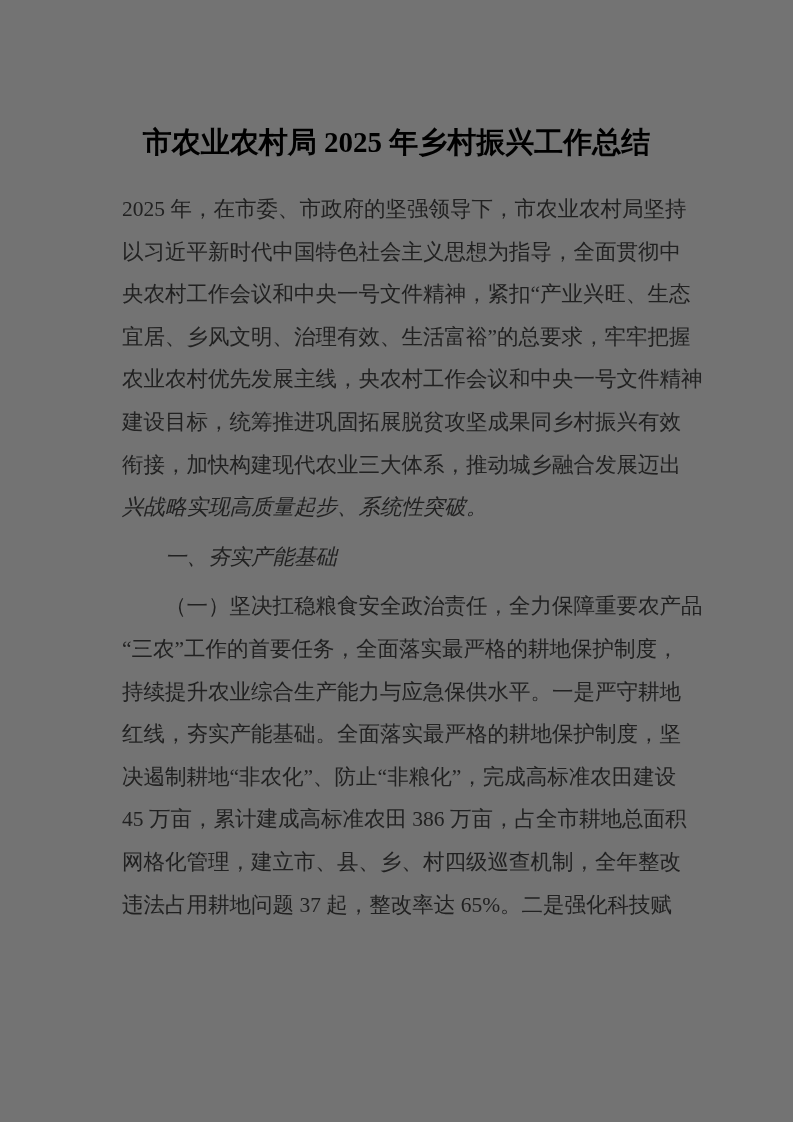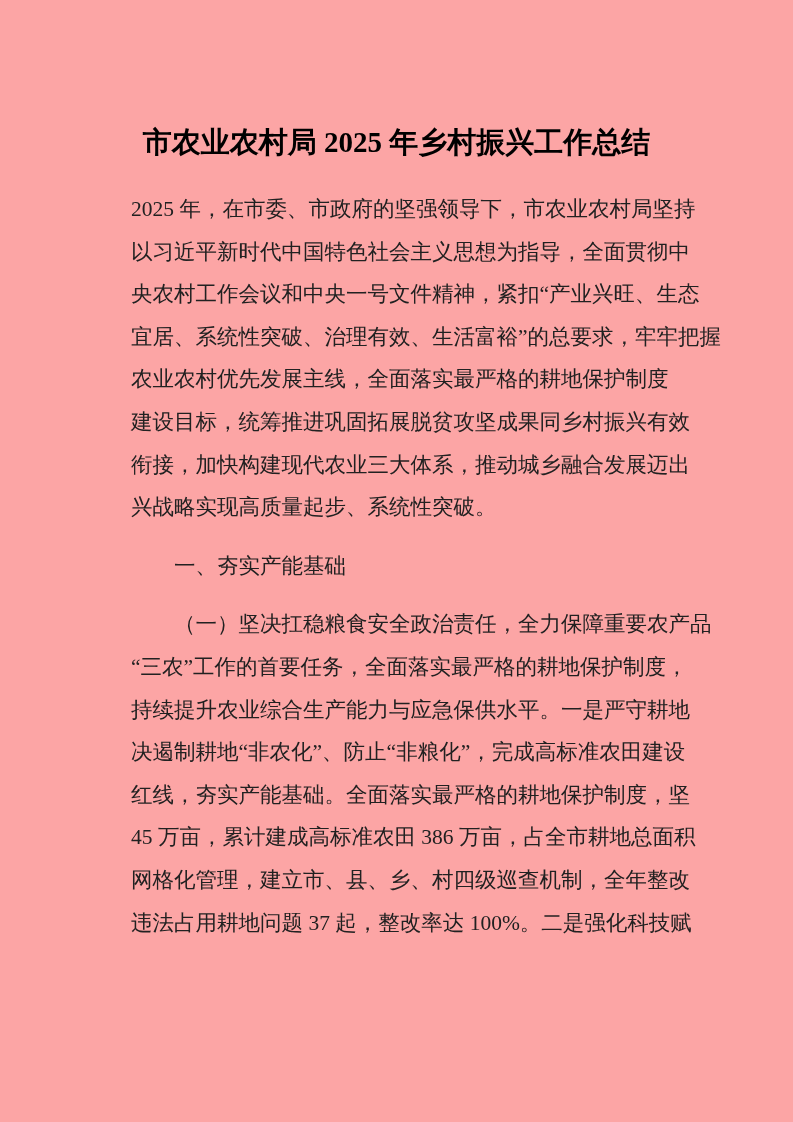--- a/index.html
+++ b/index.html
@@ -4,82 +4,83 @@
 <style>
   html, body {
     margin: 0;
     padding: 0;
     background: #ffffff;
   }
   .page {
     position: relative;
     width: 793px;
     height: 1122px;
-    background: #fca5a5;
+    background: #737373;
     overflow: hidden;
     box-sizing: border-box;
     padding: 118px 115px 0 115px;
     font-family: "Liberation Serif", "DejaVu Serif", serif;
   }
   .title {
     margin: 0 0 22px 0;
     font-size: 29px;
     line-height: 48px;
     font-weight: bold;
     color: #000000;
     text-align: center;
     white-space: nowrap;
   }
   .para {
-    margin: 16px;
+    margin: 7px;
   }
   .ln {
     height: 42.6px;
     line-height: 42.6px;
     font-size: 21.5px;
     color: #212121;
     white-space: nowrap;
     overflow: visible;
     text-align: justify;
     text-align-last: justify;
   }
   .ln.left {
     text-align: left;
     text-align-last: left;
+    font-style: italic;
   }
   .ln.indent {
     padding-left: 43px;
   }
 </style>
 </head>
 <body>
 
 <div class="page">
 
   <h1 class="title">市农业农村局 2025 年乡村振兴工作总结</h1>
 
   <div class="para">
     <div class="ln">2025 年，在市委、市政府的坚强领导下，市农业农村局坚持</div>
     <div class="ln">以习近平新时代中国特色社会主义思想为指导，全面贯彻中</div>
     <div class="ln">央农村工作会议和中央一号文件精神，紧扣“产业兴旺、生态</div>
-    <div class="ln">宜居、系统性突破、治理有效、生活富裕”的总要求，牢牢把握</div>
-    <div class="ln">农业农村优先发展主线，全面落实最严格的耕地保护制度</div>
+    <div class="ln">宜居、乡风文明、治理有效、生活富裕”的总要求，牢牢把握</div>
+    <div class="ln">农业农村优先发展主线，央农村工作会议和中央一号文件精神</div>
     <div class="ln">建设目标，统筹推进巩固拓展脱贫攻坚成果同乡村振兴有效</div>
     <div class="ln">衔接，加快构建现代农业三大体系，推动城乡融合发展迈出</div>
     <div class="ln left">兴战略实现高质量起步、系统性突破。</div>
   </div>
 
   <div class="para">
     <div class="ln left indent">一、夯实产能基础</div>
   </div>
 
   <div class="para">
     <div class="ln indent">（一）坚决扛稳粮食安全政治责任，全力保障重要农产品</div>
     <div class="ln">“三农”工作的首要任务，全面落实最严格的耕地保护制度，</div>
     <div class="ln">持续提升农业综合生产能力与应急保供水平。一是严守耕地</div>
+    <div class="ln">红线，夯实产能基础。全面落实最严格的耕地保护制度，坚</div>
     <div class="ln">决遏制耕地“非农化”、防止“非粮化”，完成高标准农田建设</div>
-    <div class="ln">红线，夯实产能基础。全面落实最严格的耕地保护制度，坚</div>
     <div class="ln">45 万亩，累计建成高标准农田 386 万亩，占全市耕地总面积</div>
     <div class="ln">网格化管理，建立市、县、乡、村四级巡查机制，全年整改</div>
-    <div class="ln">违法占用耕地问题 37 起，整改率达 100%。二是强化科技赋</div>
+    <div class="ln">违法占用耕地问题 37 起，整改率达 65%。二是强化科技赋</div>
   </div>
 
 </div>
 
 </body></html>

